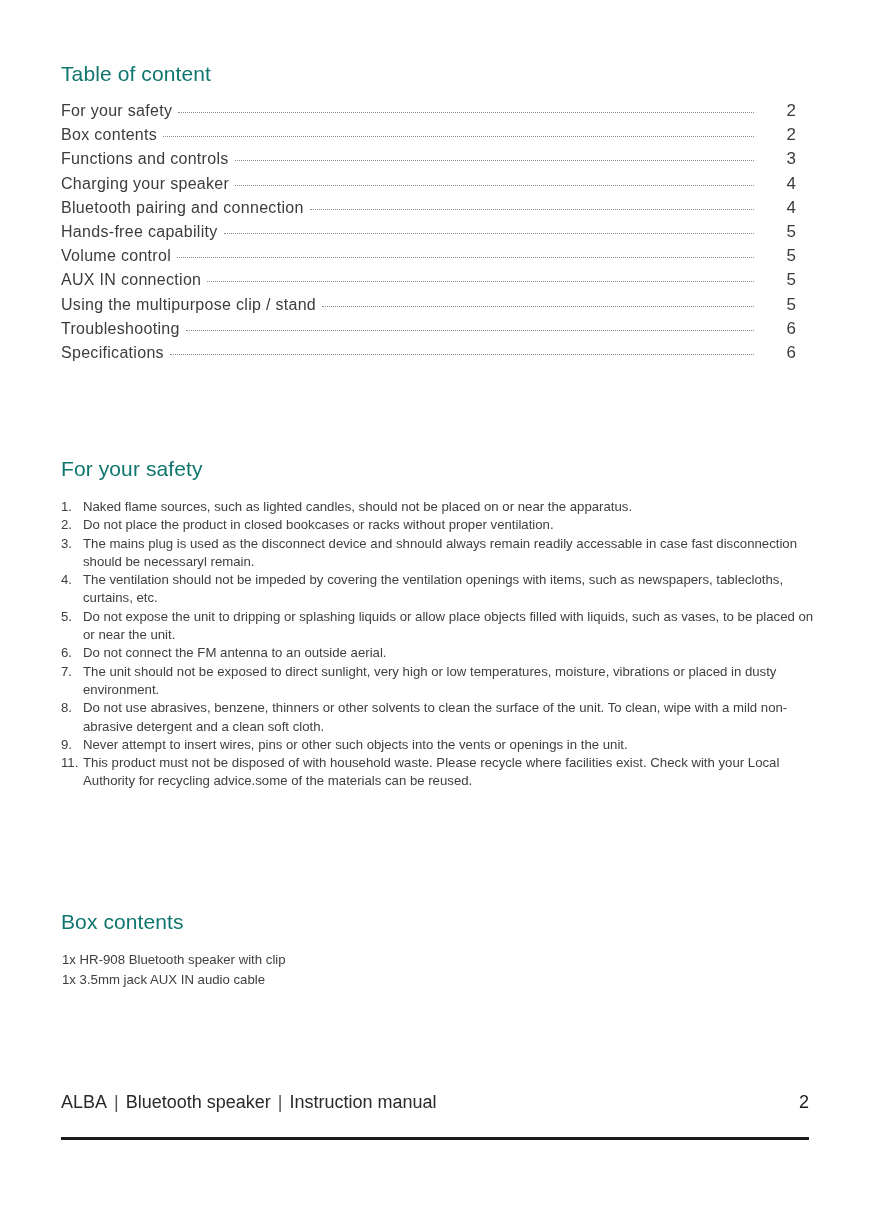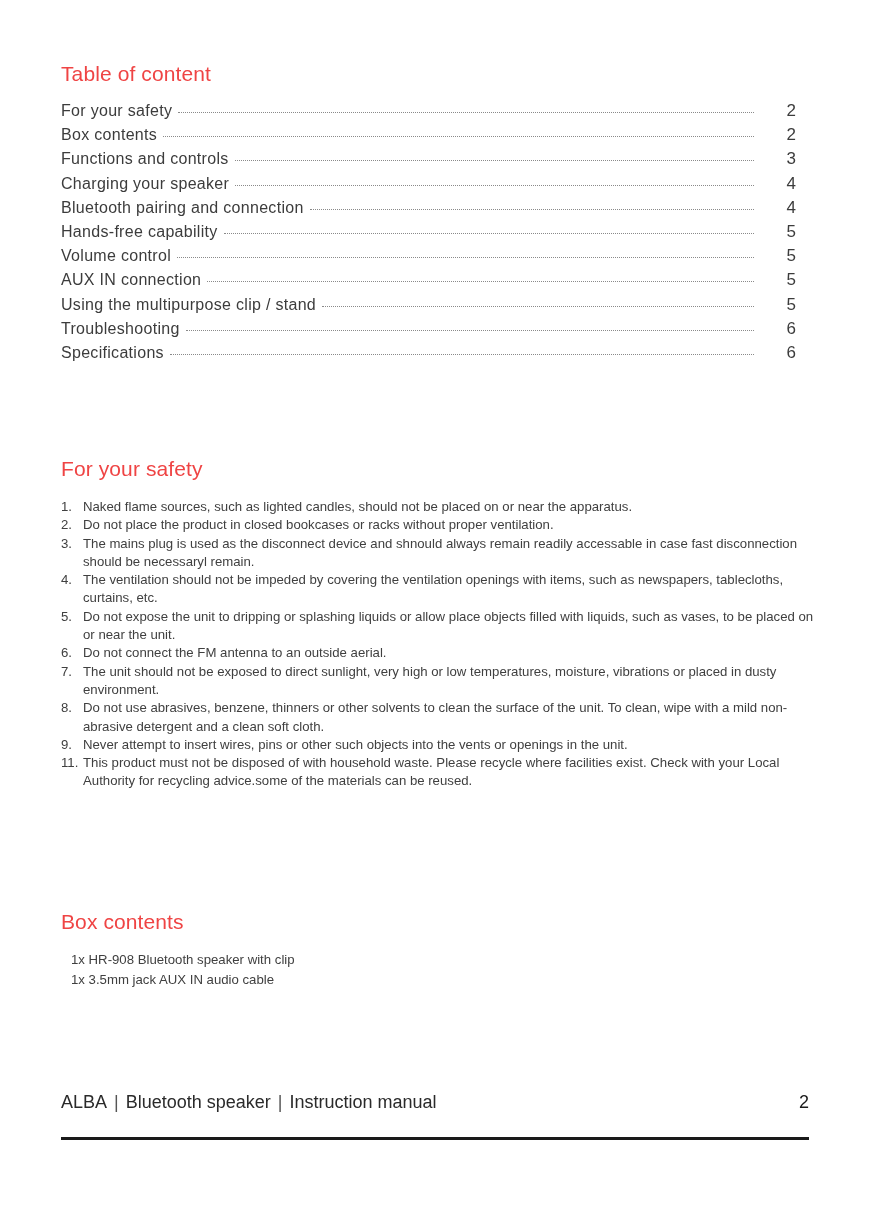--- a/index.html
+++ b/index.html
@@ -3,21 +3,21 @@
   <meta charset="utf-8">
   <style>
     html, body { margin: 0; padding: 0; background: #ffffff; }
     body {
       width: 874px; height: 1226px; position: relative; overflow: hidden;
       font-family: "DejaVu Sans", sans-serif; color: #3a3a3a;
     }
     .h1 {
       position: absolute; left: 61px;
       font-family: "Liberation Sans", sans-serif;
-      font-size: 21px; color: #ef4444; font-weight: normal; margin: 0;
+      font-size: 21px; color: #0f766e; font-weight: normal; margin: 0;
       letter-spacing: 0.1px;
     }
     .toc { position: absolute; left: 61px; top: 101px; width: 735px; }
     .toc-row {
       display: flex; align-items: baseline; height: 24.2px;
       font-family: "Liberation Sans", sans-serif; font-size: 16px; color: #3c3c3c;
     }
     .toc-label { white-space: nowrap; padding-right: 6px; letter-spacing: 0.3px; }
     .toc-leader {
       flex: 1; border-bottom: 1px dotted #8a8a8a; transform: translateY(-3px);
@@ -26,21 +26,21 @@
     .toc-page { width: 42px; text-align: right; font-size: 17px; }
 
     .safety { position: absolute; left: 61px; top: 498px; width: 760px; margin: 0; padding: 0; list-style: none; }
     .safety li {
       font-family: "Liberation Sans", sans-serif; font-size: 13.2px;
       line-height: 18.3px; color: #404040; display: flex;
     }
     .safety .num { width: 22px; flex: none; }
     .safety .txt { flex: 1; }
 
-    .box { position: absolute; left: 71px; top: 950px; margin: 0; padding: 0; list-style: none; }
+    .box { position: absolute; left: 62px; top: 950px; margin: 0; padding: 0; list-style: none; }
     .box li {
       font-family: "Liberation Sans", sans-serif; font-size: 13.2px;
       line-height: 19.5px; color: #404040;
     }
 
     .footer-rule {
       position: absolute; left: 61px; top: 1137px; width: 748px; height: 3px; background: #1a1a1a;
     }
     .footer {
       position: absolute; left: 61px; top: 1092px; width: 748px;

